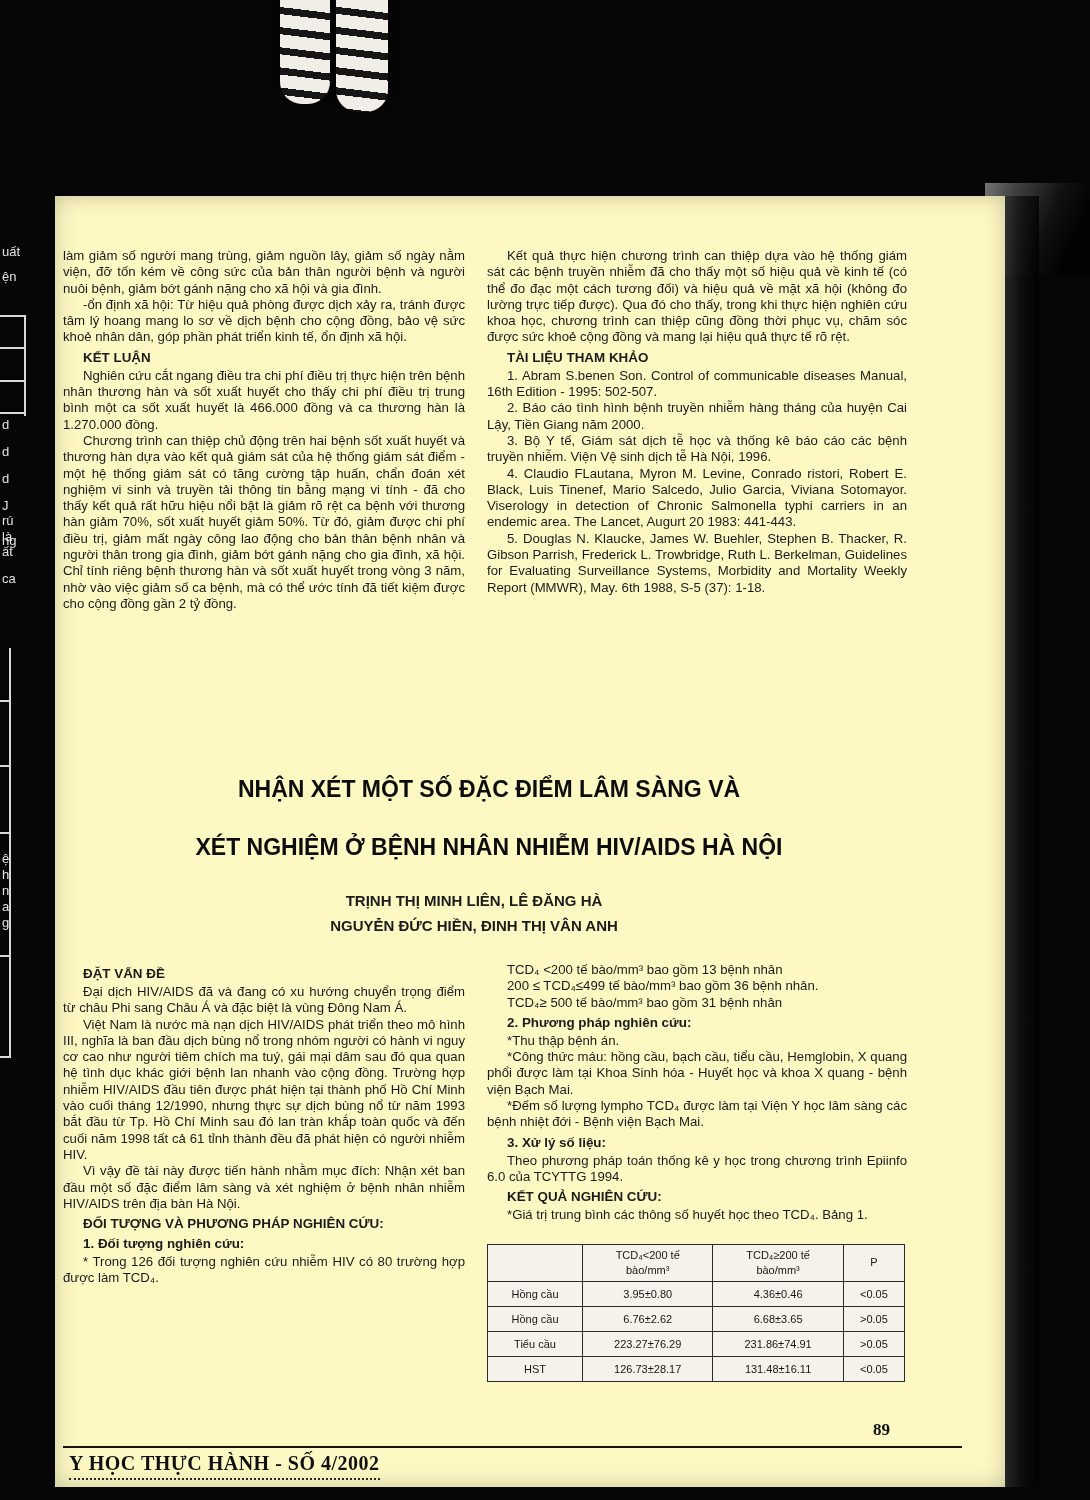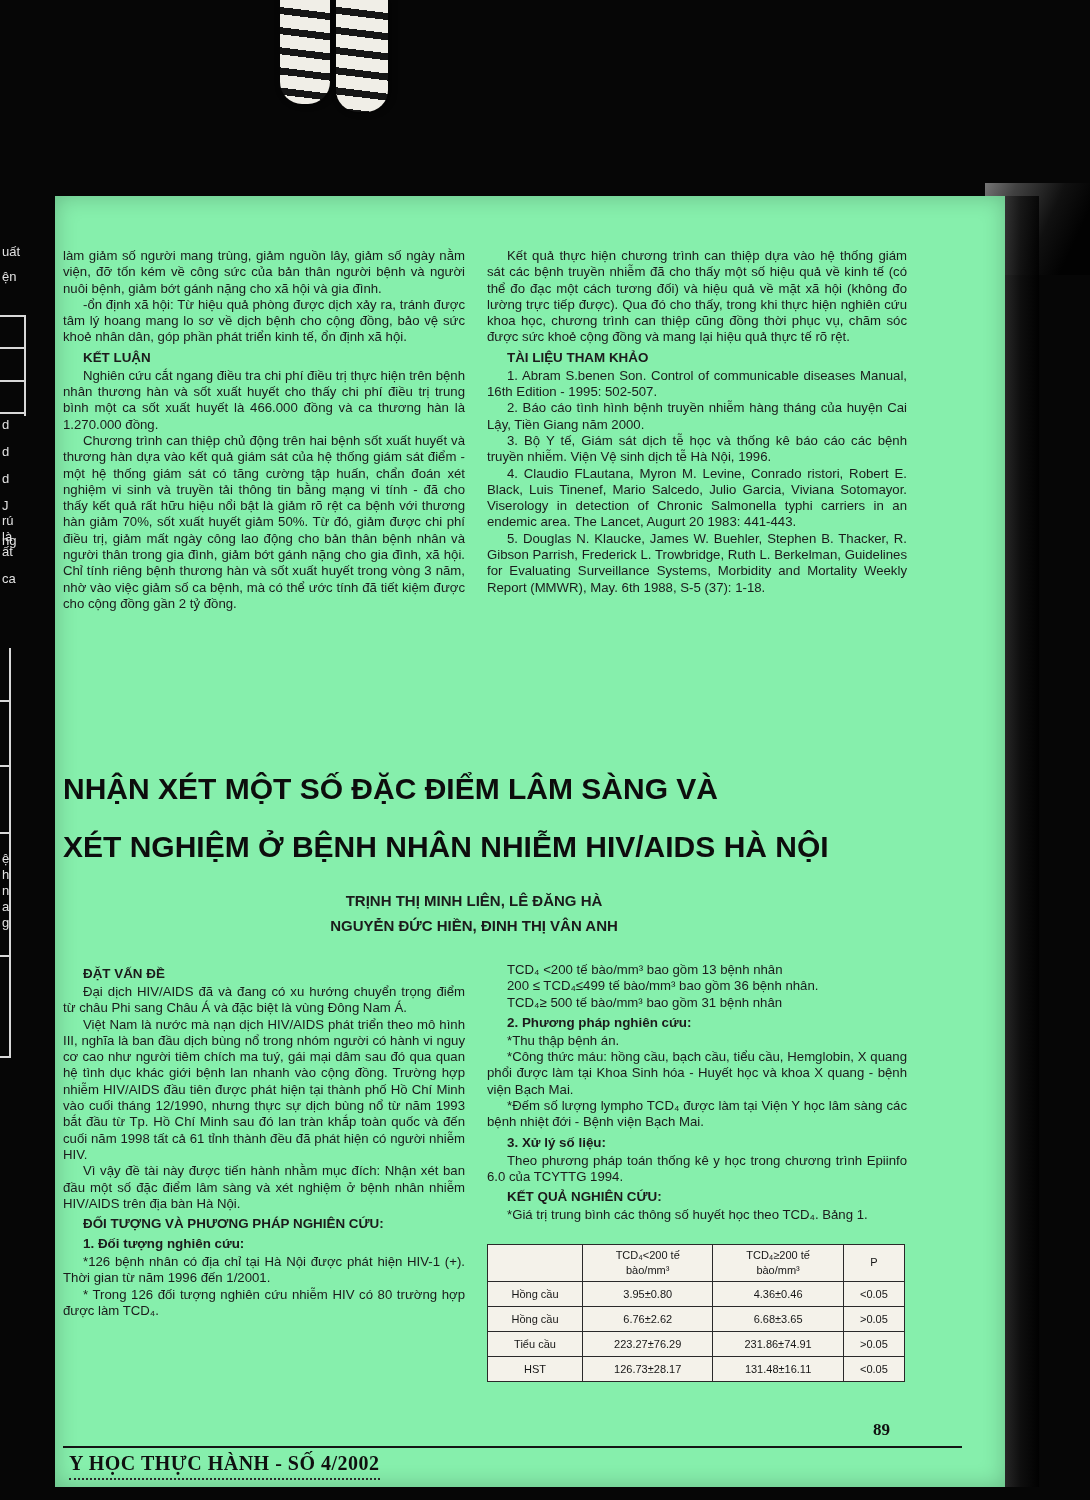--- a/index.html
+++ b/index.html
@@ -4,37 +4,37 @@
 <style>
   * { margin:0; padding:0; box-sizing:border-box; }
   html,body { background:#000; }
   body { width:1090px; height:1500px; font-family:"Liberation Sans", sans-serif; }
 
   .scan { position:relative; width:1090px; height:1500px; background:#060606; overflow:hidden; }
 
   
   .page {
     position:absolute; left:55px; top:196px; width:950px; height:1291px;
-    background:#86efac; color:#1b1b1b;
+    background:#fef9c3; color:#1b1b1b;
     box-shadow: inset 0 0 22px rgba(0,0,0,.22);
     overflow:hidden;
   }
   .content { padding:52px 0 0 8px; width:860px; }
 
   .cols { display:flex; gap:22px; }
   .cols-top { min-height:494px; }
   .col-l { width:402px; }
   .col-r { width:420px; }
 
   p.body { font-size:13.2px; line-height:16.3px; text-align:justify; }
   .indent { text-indent:20px; }
   h3.inline-head { font-size:13.4px; line-height:17px; font-weight:bold; text-indent:20px; margin:3px 0 2px 0; }
 
-  .title { margin-top:18px; width:852px; text-align:left; font-weight:bold;
-           font-size:30px; line-height:58px; color:#0d0d0d; }
+  .title { margin-top:18px; width:852px; text-align:center; font-weight:bold;
+           font-size:23px; line-height:58px; color:#0d0d0d; }
   .title .tl { display:block; white-space:nowrap; }
 
   .authors { margin-top:12px; width:852px; text-align:center; padding-right:30px;
              font-weight:bold; font-size:15px; line-height:25px; }
 
   .cols-bottom { margin-top:24px; }
 
   
   table.t1 { border-collapse:collapse; width:418px; margin-top:20px; font-size:11px; background:#f4f2ea; }
   .t1 th, .t1 td { border:1px solid #2a2a2a; text-align:center; padding:3px 3px; color:#161616; }
@@ -156,21 +156,20 @@
       </div>
 
       <div class="cols cols-bottom">
         <div class="col-l">
           <h3 class="inline-head">ĐẶT VẤN ĐỀ</h3>
           <p class="body indent">Đại dịch HIV/AIDS đã và đang có xu hướng chuyển trọng điểm từ châu Phi sang Châu Á và đặc biệt là vùng Đông Nam Á.</p>
           <p class="body indent">Việt Nam là nước mà nạn dịch HIV/AIDS phát triển theo mô hình III, nghĩa là ban đầu dịch bùng nổ trong nhóm người có hành vi nguy cơ cao như người tiêm chích ma tuý, gái mại dâm sau đó qua quan hệ tình dục khác giới bệnh lan nhanh vào cộng đồng. Trường hợp nhiễm HIV/AIDS đầu tiên được phát hiện tại thành phố Hồ Chí Minh vào cuối tháng 12/1990, nhưng thực sự dịch bùng nổ từ năm 1993 bắt đầu từ Tp. Hồ Chí Minh sau đó lan tràn khắp toàn quốc và đến cuối năm 1998 tất cả 61 tỉnh thành đều đã phát hiện có người nhiễm HIV.</p>
           <p class="body indent">Vì vậy đề tài này được tiến hành nhằm mục đích: Nhận xét ban đầu một số đặc điểm lâm sàng và xét nghiệm ở bệnh nhân nhiễm HIV/AIDS trên địa bàn Hà Nội.</p>
           <h3 class="inline-head">ĐỐI TƯỢNG VÀ PHƯƠNG PHÁP NGHIÊN CỨU:</h3>
           <h3 class="inline-head">1. Đối tượng nghiên cứu:</h3>
-          <p class="body indent">*126 bệnh nhân có địa chỉ tại Hà Nội được phát hiện HIV-1 (+). Thời gian từ năm 1996 đến 1/2001.</p>
           <p class="body indent">* Trong 126 đối tượng nghiên cứu nhiễm HIV có 80 trường hợp được làm TCD₄.</p>
         </div>
         <div class="col-r">
           <p class="body indent">TCD₄ &lt;200 tế bào/mm³ bao gồm 13 bệnh nhân</p>
           <p class="body indent">200 ≤ TCD₄≤499 tế bào/mm³ bao gồm 36 bệnh nhân.</p>
           <p class="body indent">TCD₄≥ 500 tế bào/mm³ bao gồm 31 bệnh nhân</p>
           <h3 class="inline-head">2. Phương pháp nghiên cứu:</h3>
           <p class="body indent">*Thu thập bệnh án.</p>
           <p class="body indent">*Công thức máu: hồng cầu, bạch cầu, tiểu cầu, Hemglobin, X quang phổi được làm tại Khoa Sinh hóa - Huyết học và khoa X quang - bệnh viện Bạch Mai.</p>
           <p class="body indent">*Đếm số lượng lympho TCD₄ được làm tại Viện Y học lâm sàng các bệnh nhiệt đới - Bệnh viện Bạch Mai.</p>

